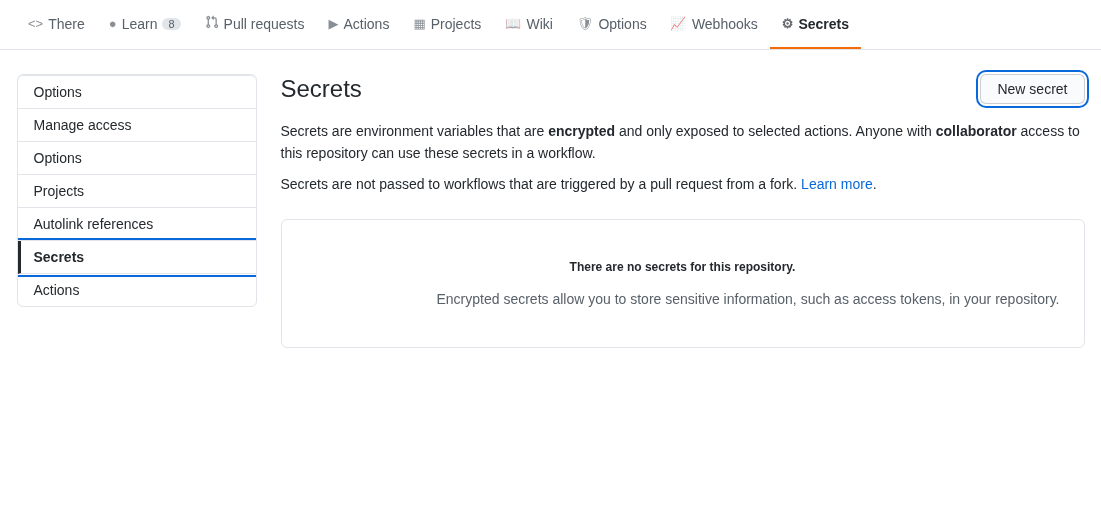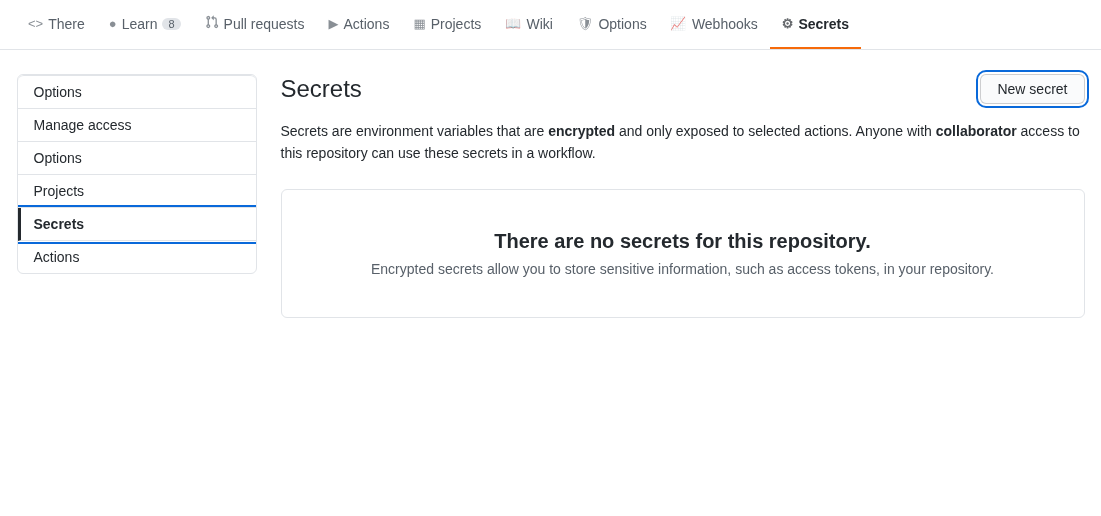--- a/index.html
+++ b/index.html
@@ -132,28 +132,29 @@
     .description a { color: #0969da; text-decoration: none; }
 
     .empty-state {
       border: 1px solid #e1e4e8;
       border-radius: 6px;
       padding: 40px 24px;
       text-align: center;
       margin-top: 24px;
     }
     .empty-state-title {
-      font-size: 20px;
+      font-size: 12px;
       font-weight: 600;
       color: #24292e;
-      margin-bottom: 8px;
+      margin-bottom: 17px;
     }
     .empty-state-text {
       font-size: 14px;
       color: #586069;
+      text-align: right;
     }
   </style>
 </head>
 <body>
 
 <nav class="top-nav">
   <div class="nav-item">
     <span class="nav-icon">&lt;&gt;</span>
     <span>There</span>
   </div>
@@ -205,37 +206,43 @@
       </div>
       <div class="sidebar-item">
         <span>Manage access</span>
       </div>
       <div class="sidebar-item">
         <span>Options</span>
       </div>
       <div class="sidebar-item">
         <span>Projects</span>
       </div>
+      <div class="sidebar-item">
+        <span>Autolink references</span>
+      </div>
       <div class="sidebar-item active">
         <span>Secrets</span>
       </div>
       <div class="sidebar-item">
         <span>Actions</span>
       </div>
     </div>
   </aside>
 
   <main class="main">
     <div class="main-header">
       <h1 class="main-title">Secrets</h1>
       <button class="new-secret-btn">New secret</button>
     </div>
 
     <p class="description">
       Secrets are environment variables that are <b>encrypted</b> and only exposed to selected actions. Anyone with <b>collaborator</b> access to this repository can use these secrets in a workflow.
+    </p>
+    <p class="description">
+      Secrets are not passed to workflows that are triggered by a pull request from a fork. <a href="#">Learn more</a>.
     </p>
 
     <div class="empty-state">
       <div class="empty-state-title">There are no secrets for this repository.</div>
       <div class="empty-state-text">Encrypted secrets allow you to store sensitive information, such as access tokens, in your repository.</div>
     </div>
   </main>
 </div>
 
 </body></html>

